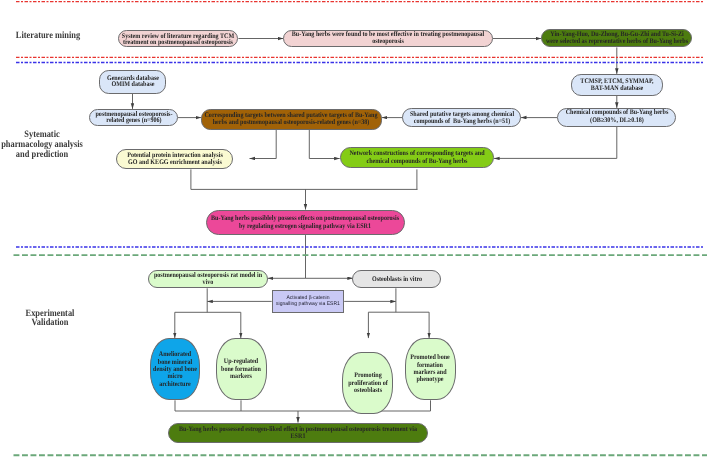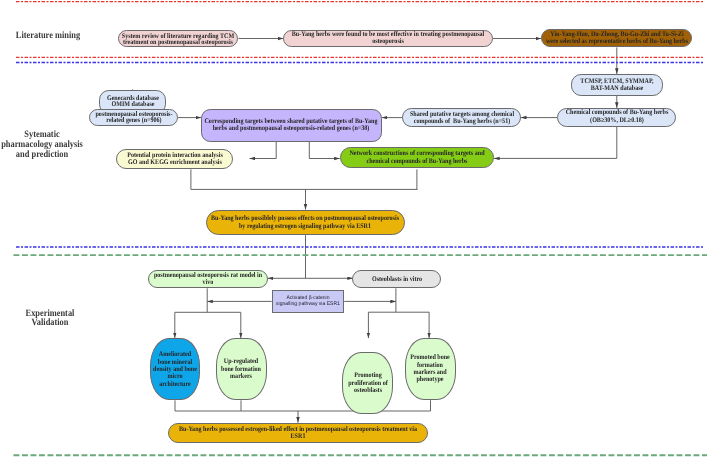--- a/index.html
+++ b/index.html
@@ -88,57 +88,57 @@
 
   <div id="nodes">
       <div class="node" style="left: 117.7px; top: 30px; width: 120.7px; height: 17px; background: rgb(242, 211, 211); border-radius: 8.5px;">
         <div class="txt" style="line-height: 6.3px;">System review of literature regarding TCM
 treatment on postmenopausal osteoporosis</div>
       </div>
       <div class="node" style="left: 283.4px; top: 29.7px; width: 209.5px; height: 17.4px; background: rgb(242, 211, 211); border-radius: 8.7px;">
         <div class="txt" style="line-height: 7px;">Bu-Yang herbs were found to be most effective in treating postmenopausal
 osteoporosis</div>
       </div>
-      <div class="node" style="left: 541.4px; top: 29.4px; width: 151.1px; height: 18px; background: #a16207; border-radius: 9px;">
+      <div class="node" style="left: 541.4px; top: 29.4px; width: 151.1px; height: 18px; background: #4d7c0f; border-radius: 9px;">
         <div class="txt" style="line-height: 7px;">Yin-Yang-Huo, Du-Zhong, Bu-Gu-Zhi and Tu-Si-Zi
 were selected as representative herbs of Bu-Yang herbs</div>
       </div>
-      <div class="node" style="left: 98.8px; top: 69.9px; width: 67.5px; height: 24px; background: rgb(218, 230, 248); border-radius: 9.75px; margin-top: 20px;">
+      <div class="node" style="left: 98.8px; top: 69.9px; width: 67.5px; height: 24px; background: rgb(218, 230, 248); border-radius: 9.75px;">
         <div class="txt" style="line-height: 6.6px;">Genecards database
 OMIM database</div>
       </div>
       <div class="node" style="left: 570.8px; top: 73.9px; width: 92.5px; height: 22px; background: rgb(218, 230, 248); border-radius: 10.1px;">
         <div class="txt" style="line-height: 7.2px;">TCMSP, ETCM, SYMMAP,
 BAT-MAN database</div>
       </div>
       <div class="node" style="left: 89.4px; top: 108.9px; width: 88.4px; height: 17.4px; background: rgb(218, 230, 248); border-radius: 8.7px;">
         <div class="txt" style="line-height: 6.6px;">postmenopausal osteoporosis-
 related genes (n=906)</div>
       </div>
-      <div class="node" style="left: 201.2px; top: 108.6px; width: 180.6px; height: 33px; background: #c4b5fd; border-radius: 9.25px;">
+      <div class="node" style="left: 201.2px; top: 108.6px; width: 180.6px; height: 21px; background: #a16207; border-radius: 9.25px;">
         <div class="txt" style="line-height: 6.9px;">Corresponding targets between shared putative targets of Bu-Yang
 herbs and postmenopausal osteoporosis-related genes (n=38)</div>
       </div>
       <div class="node" style="left: 402.3px; top: 108.3px; width: 118.6px; height: 18.7px; background: rgb(218, 230, 248); border-radius: 9.35px;">
         <div class="txt" style="line-height: 7.1px;">Shared putative targets among chemical
 compounds of  Bu-Yang herbs (n=51)</div>
       </div>
       <div class="node" style="left: 557.3px; top: 107.9px; width: 118.7px; height: 19.1px; background: rgb(218, 230, 248); border-radius: 9.55px;">
         <div class="txt" style="line-height: 7.6px;">Chemical compounds of Bu-Yang herbs
 (OB≥30%, DL≥0.18)</div>
       </div>
       <div class="node" style="left: 116px; top: 148.5px; width: 117.2px; height: 20.9px; background: rgb(250, 250, 210); border-radius: 10.45px;">
         <div class="txt" style="line-height: 7.1px;">Potential protein interaction analysis
 GO and KEGG enrichment analysis</div>
       </div>
       <div class="node" style="left: 339.7px; top: 147px; width: 154.3px; height: 20.9px; background: #84cc16; border-radius: 10.45px;">
         <div class="txt" style="line-height: 7.1px;">Network constructions of corresponding targets and
 chemical compounds of Bu-Yang herbs</div>
       </div>
-      <div class="node" style="left: 205.7px; top: 209.6px; width: 199.6px; height: 25.5px; background: #eab308; border-radius: 12.75px;">
+      <div class="node" style="left: 205.7px; top: 209.6px; width: 199.6px; height: 25.5px; background: #ec4899; border-radius: 12.75px;">
         <div class="txt" style="line-height: 7.4px;">Bu-Yang herbs possiblely possess effects on postmenopausal osteoporosis
 by regulating estrogen signaling pathway via ESR1</div>
       </div>
       <div class="node" style="left: 147.6px; top: 269.5px; width: 120.2px; height: 18.8px; background: rgb(218, 251, 203); border-radius: 9.4px;">
         <div class="txt" style="line-height: 6.9px;">postmenopausal osteoporosis rat model in
 vivo</div>
       </div>
       <div class="node" style="left: 352.3px; top: 269.5px; width: 88.5px; height: 18.8px; background: #e5e5e5; border-radius: 9.4px;">
         <div class="txt" style="line-height: 6.9px;">Osteoblasts in vitro</div>
       </div>
@@ -162,18 +162,18 @@
         <div class="txt" style="line-height: 7.35px;">Promoting
 proliferation of
 osteoblasts</div>
       </div>
       <div class="node ell" style="left: 405.3px; top: 338.1px; width: 50.4px; height: 62.2px; background: rgb(218, 251, 203);">
         <div class="txt" style="line-height: 7.35px;">Promoted bone
 formation
 markers and
 phenotype</div>
       </div>
-      <div class="node" style="left: 167.9px; top: 422.6px; width: 260.3px; height: 20.8px; background: #eab308; border-radius: 10.4px;">
+      <div class="node" style="left: 167.9px; top: 422.6px; width: 260.3px; height: 20.8px; background: #4d7c0f; border-radius: 10.4px;">
         <div class="txt" style="line-height: 7.2px;">Bu-Yang herbs possessed estrogen-liked effect in postmenopausal osteoporosis treatment via
 ESR1</div>
       </div>
     </div>
 </div>
 
 </body></html>

